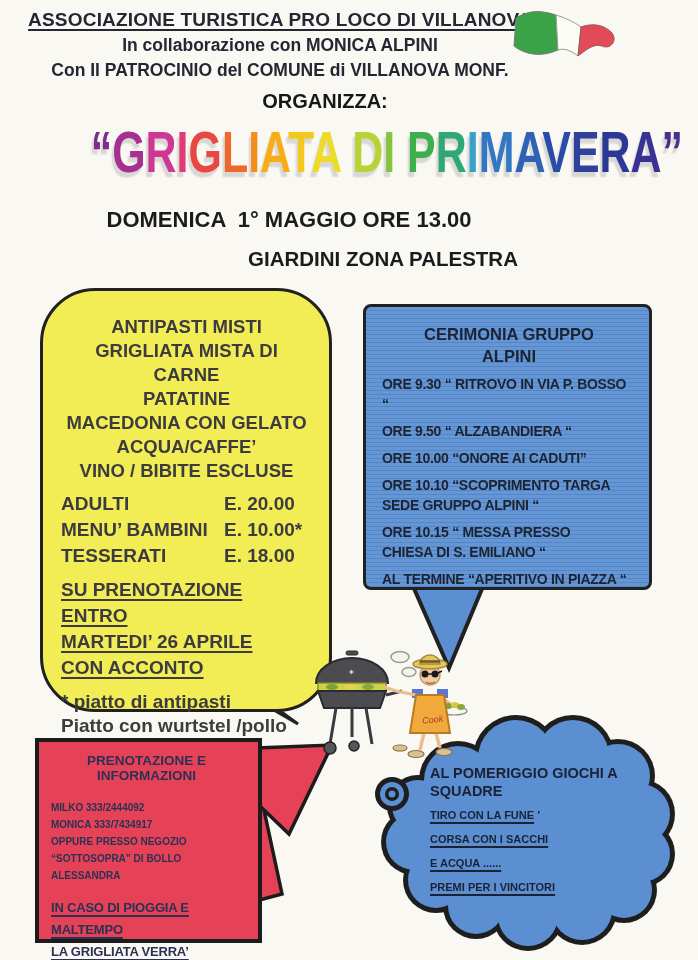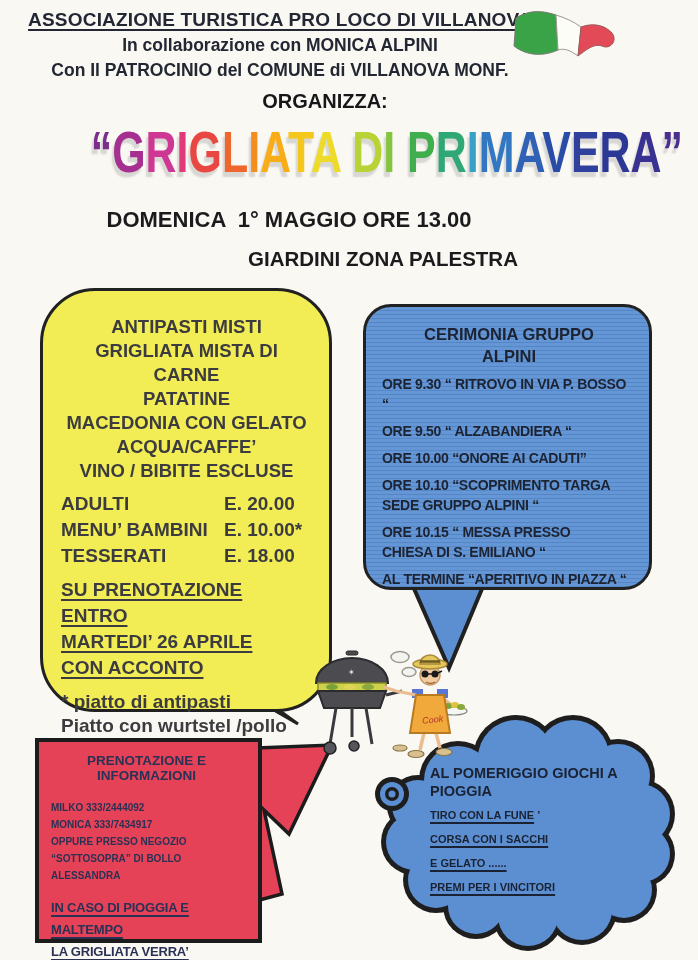--- a/index.html
+++ b/index.html
@@ -31,21 +31,21 @@
   .prow{display:flex;}
   .plabel{flex:1;}
   .pval{width:88px;}
   .booking{margin-top:8px;font-size:19px;font-weight:bold;line-height:26px;}
   .footnote{margin-top:9px;font-size:19px;font-weight:bold;line-height:24px;}
   .u{text-decoration:underline;text-decoration-thickness:2px;text-underline-offset:3px;}
 
   
   .bubble-blue{position:absolute;left:363px;top:304px;width:289px;height:286px;box-sizing:border-box;
     background:#5b8fd2;background-image:repeating-linear-gradient(0deg,rgba(25,45,90,.10) 0 1px,rgba(255,255,255,.06) 1px 4px);
-    border:3px solid #212121;border-radius:28px;padding:16px 13px 0 16px;color:#1c2332;z-index:2;}
+    border:3px solid #212121;border-radius:8px;padding:16px 13px 0 16px;color:#1c2332;z-index:2;}
   .bb-title{text-align:center;font-size:16.5px;font-weight:bold;line-height:22px;}
   .sched{font-size:14px;font-weight:bold;line-height:20px;letter-spacing:-.3px;}
   .sched.gap{margin-top:7px;}
 
   
   .box-red{position:absolute;left:35px;top:738px;width:227px;height:205px;box-sizing:border-box;
     background:#e64257;border:4px solid #1c1c1c;padding:11px 16px 0 12px;color:#2a3154;z-index:2;}
   .rb-title{text-align:center;font-size:13.5px;font-weight:bold;}
   .rb-contacts{margin-top:16px;font-size:10px;font-weight:bold;line-height:17px;}
   .rb-weather{margin-top:13px;font-size:13px;font-weight:bold;line-height:22px;letter-spacing:-.2px;}
@@ -183,24 +183,24 @@
         <circle cx="46" cy="128" r="28" fill="#5b8fd2"></circle>
       <circle cx="50" cy="92" r="26" fill="#5b8fd2"></circle>
       <ellipse cx="162" cy="122" rx="104" ry="72" fill="#5b8fd2"></ellipse>
       <circle cx="24" cy="80" r="17" fill="#1e1e1e"></circle>
       <circle cx="24" cy="80" r="12" fill="#5b8fd2"></circle>
       <circle cx="24" cy="80" r="7" fill="#1e1e1e"></circle>
       <circle cx="24" cy="80" r="3.5" fill="#5b8fd2"></circle>
     </g>
   </svg>
   <div class="cloud-text">
-    <div class="cloud-intro">AL POMERIGGIO  GIOCHI  A PIOGGIA</div>
+    <div class="cloud-intro">AL POMERIGGIO  GIOCHI  A SQUADRE</div>
     <div class="cloud-item"><span class="u">TIRO CON LA FUNE</span> <span>’</span></div>
     <div class="cloud-item"><span class="u">CORSA CON I SACCHI</span></div>
-    <div class="cloud-item"><span class="u">E  GELATO ......</span></div>
+    <div class="cloud-item"><span class="u">E  ACQUA ......</span></div>
     <div class="cloud-item"><span class="u">PREMI PER I VINCITORI</span></div>
   </div>
 
   <svg class="cartoon" width="175" height="118" viewBox="0 0 175 118">
 
     <g>
       <ellipse cx="104" cy="12" rx="9" ry="5.5" fill="#f4f4ef" stroke="#9a9a92" stroke-width="1.5"></ellipse>
       <ellipse cx="113" cy="27" rx="7" ry="4.5" fill="#f4f4ef" stroke="#9a9a92" stroke-width="1.5"></ellipse>
     </g>
 

